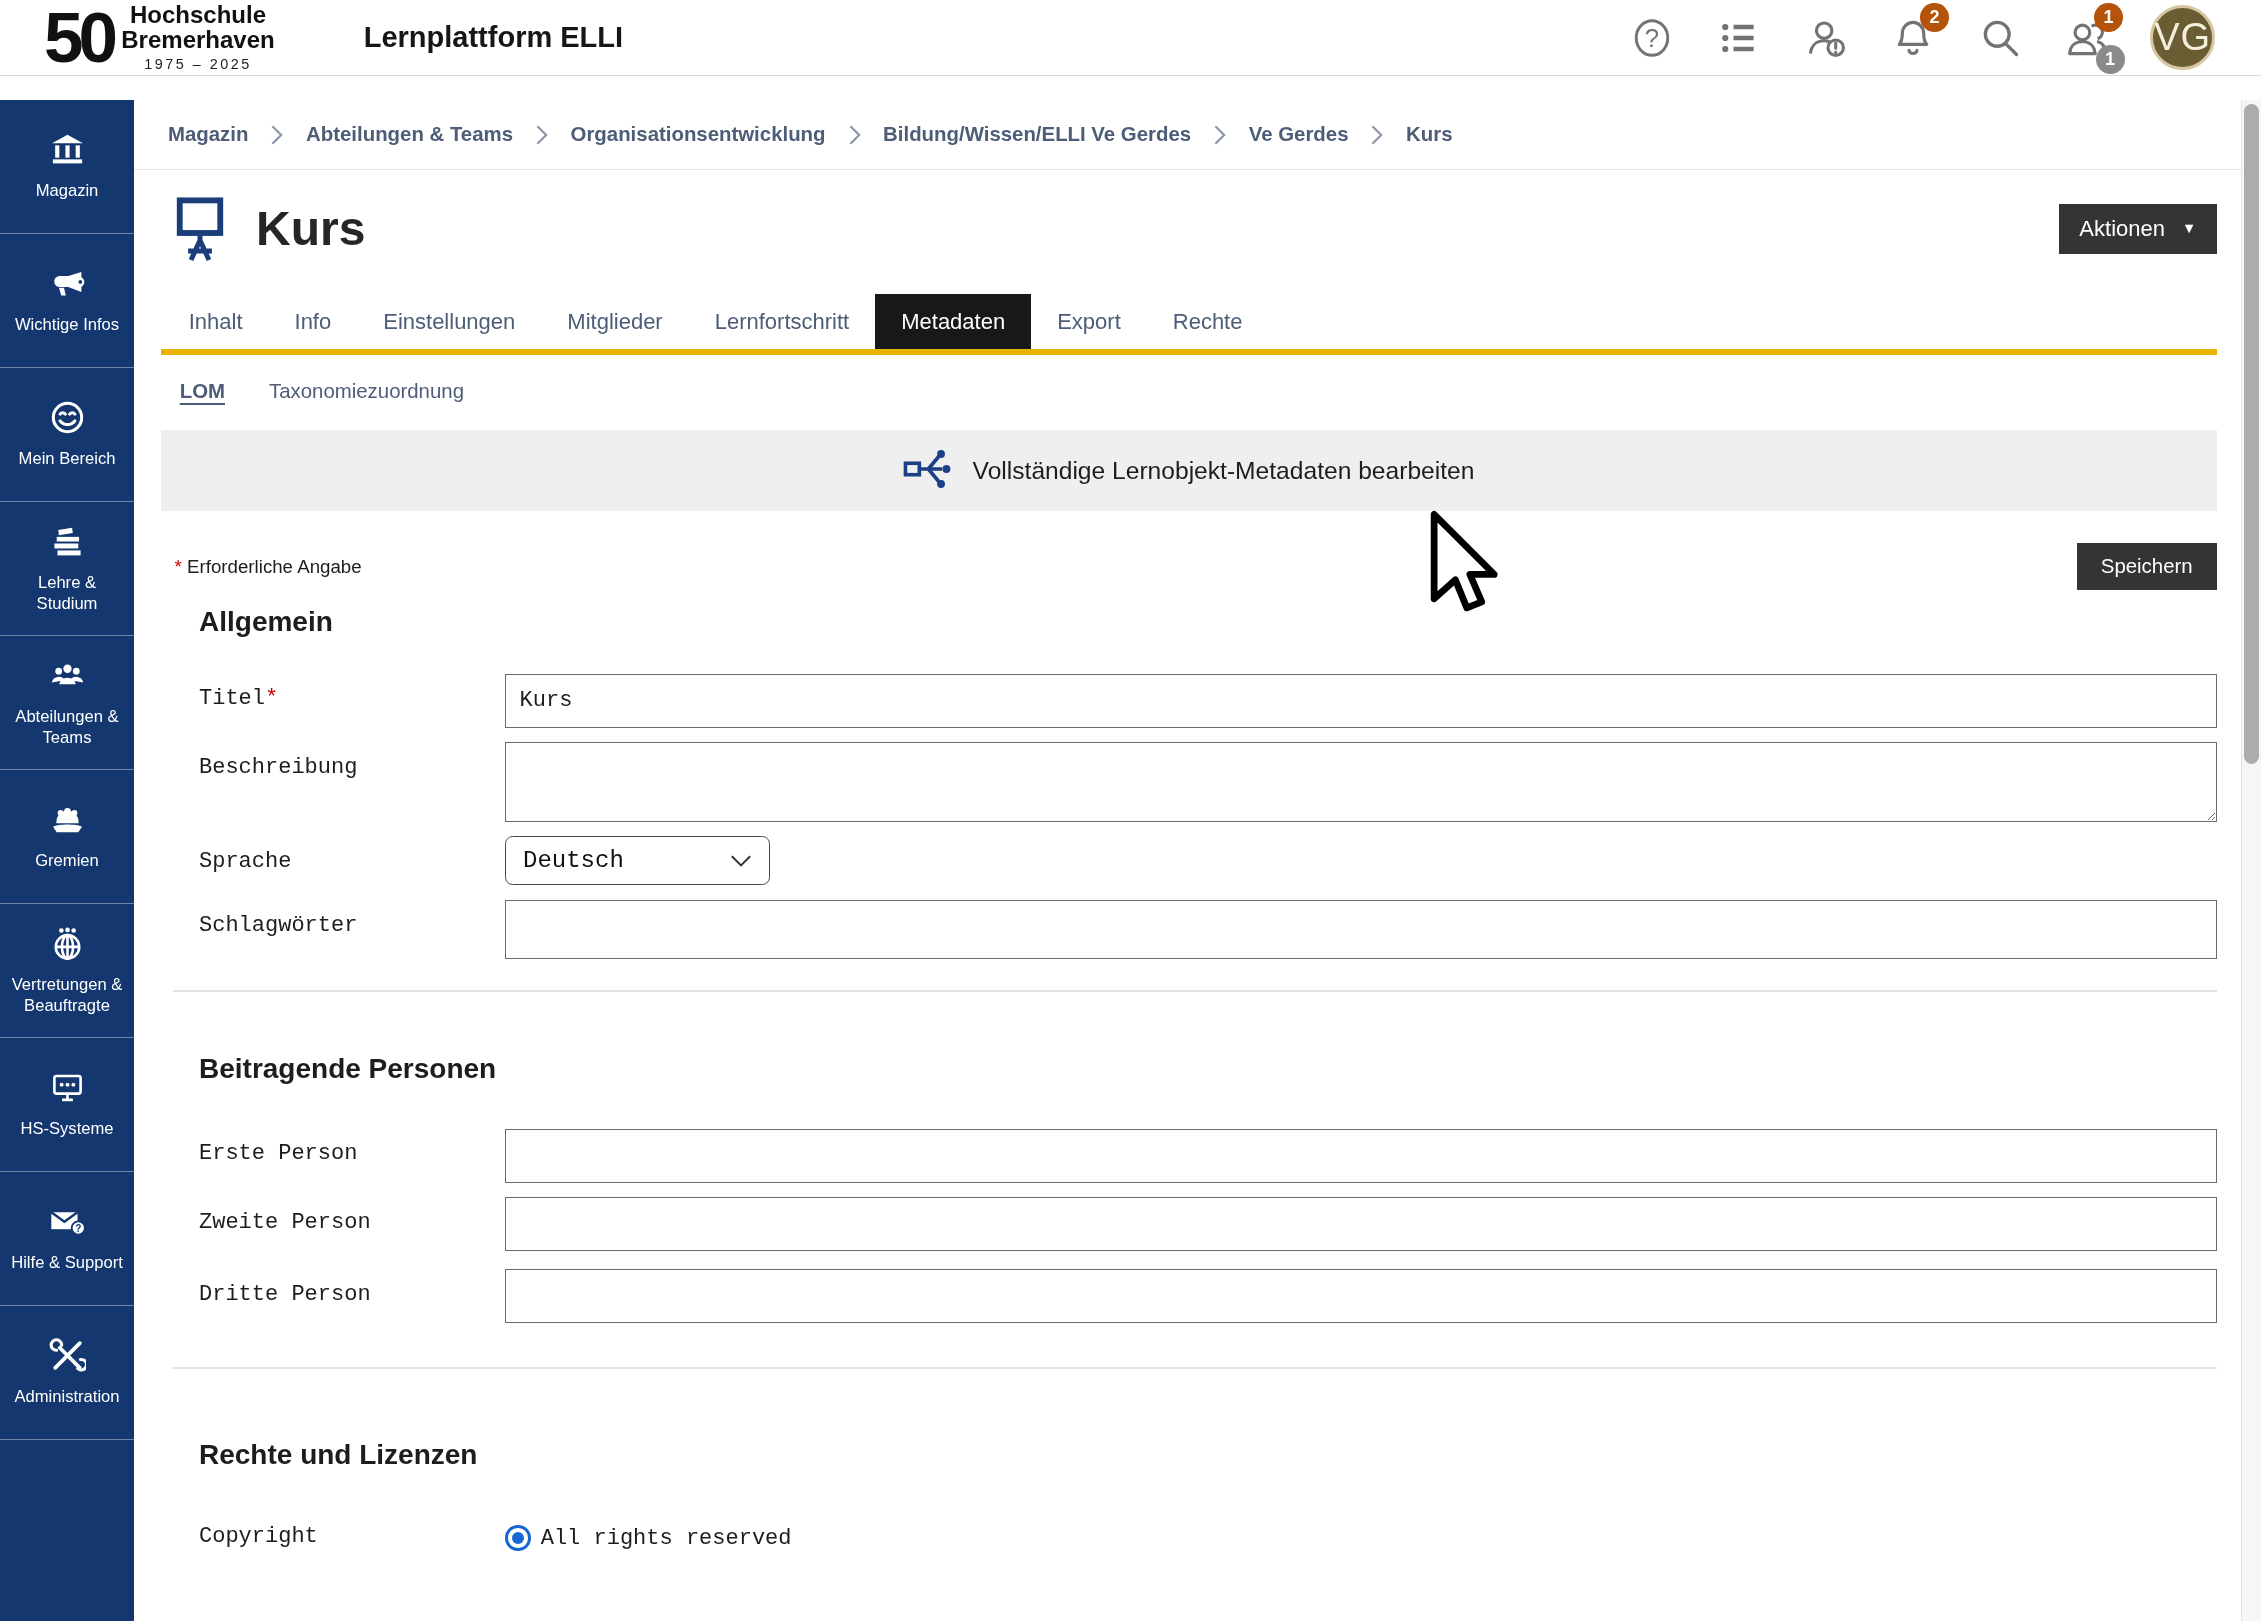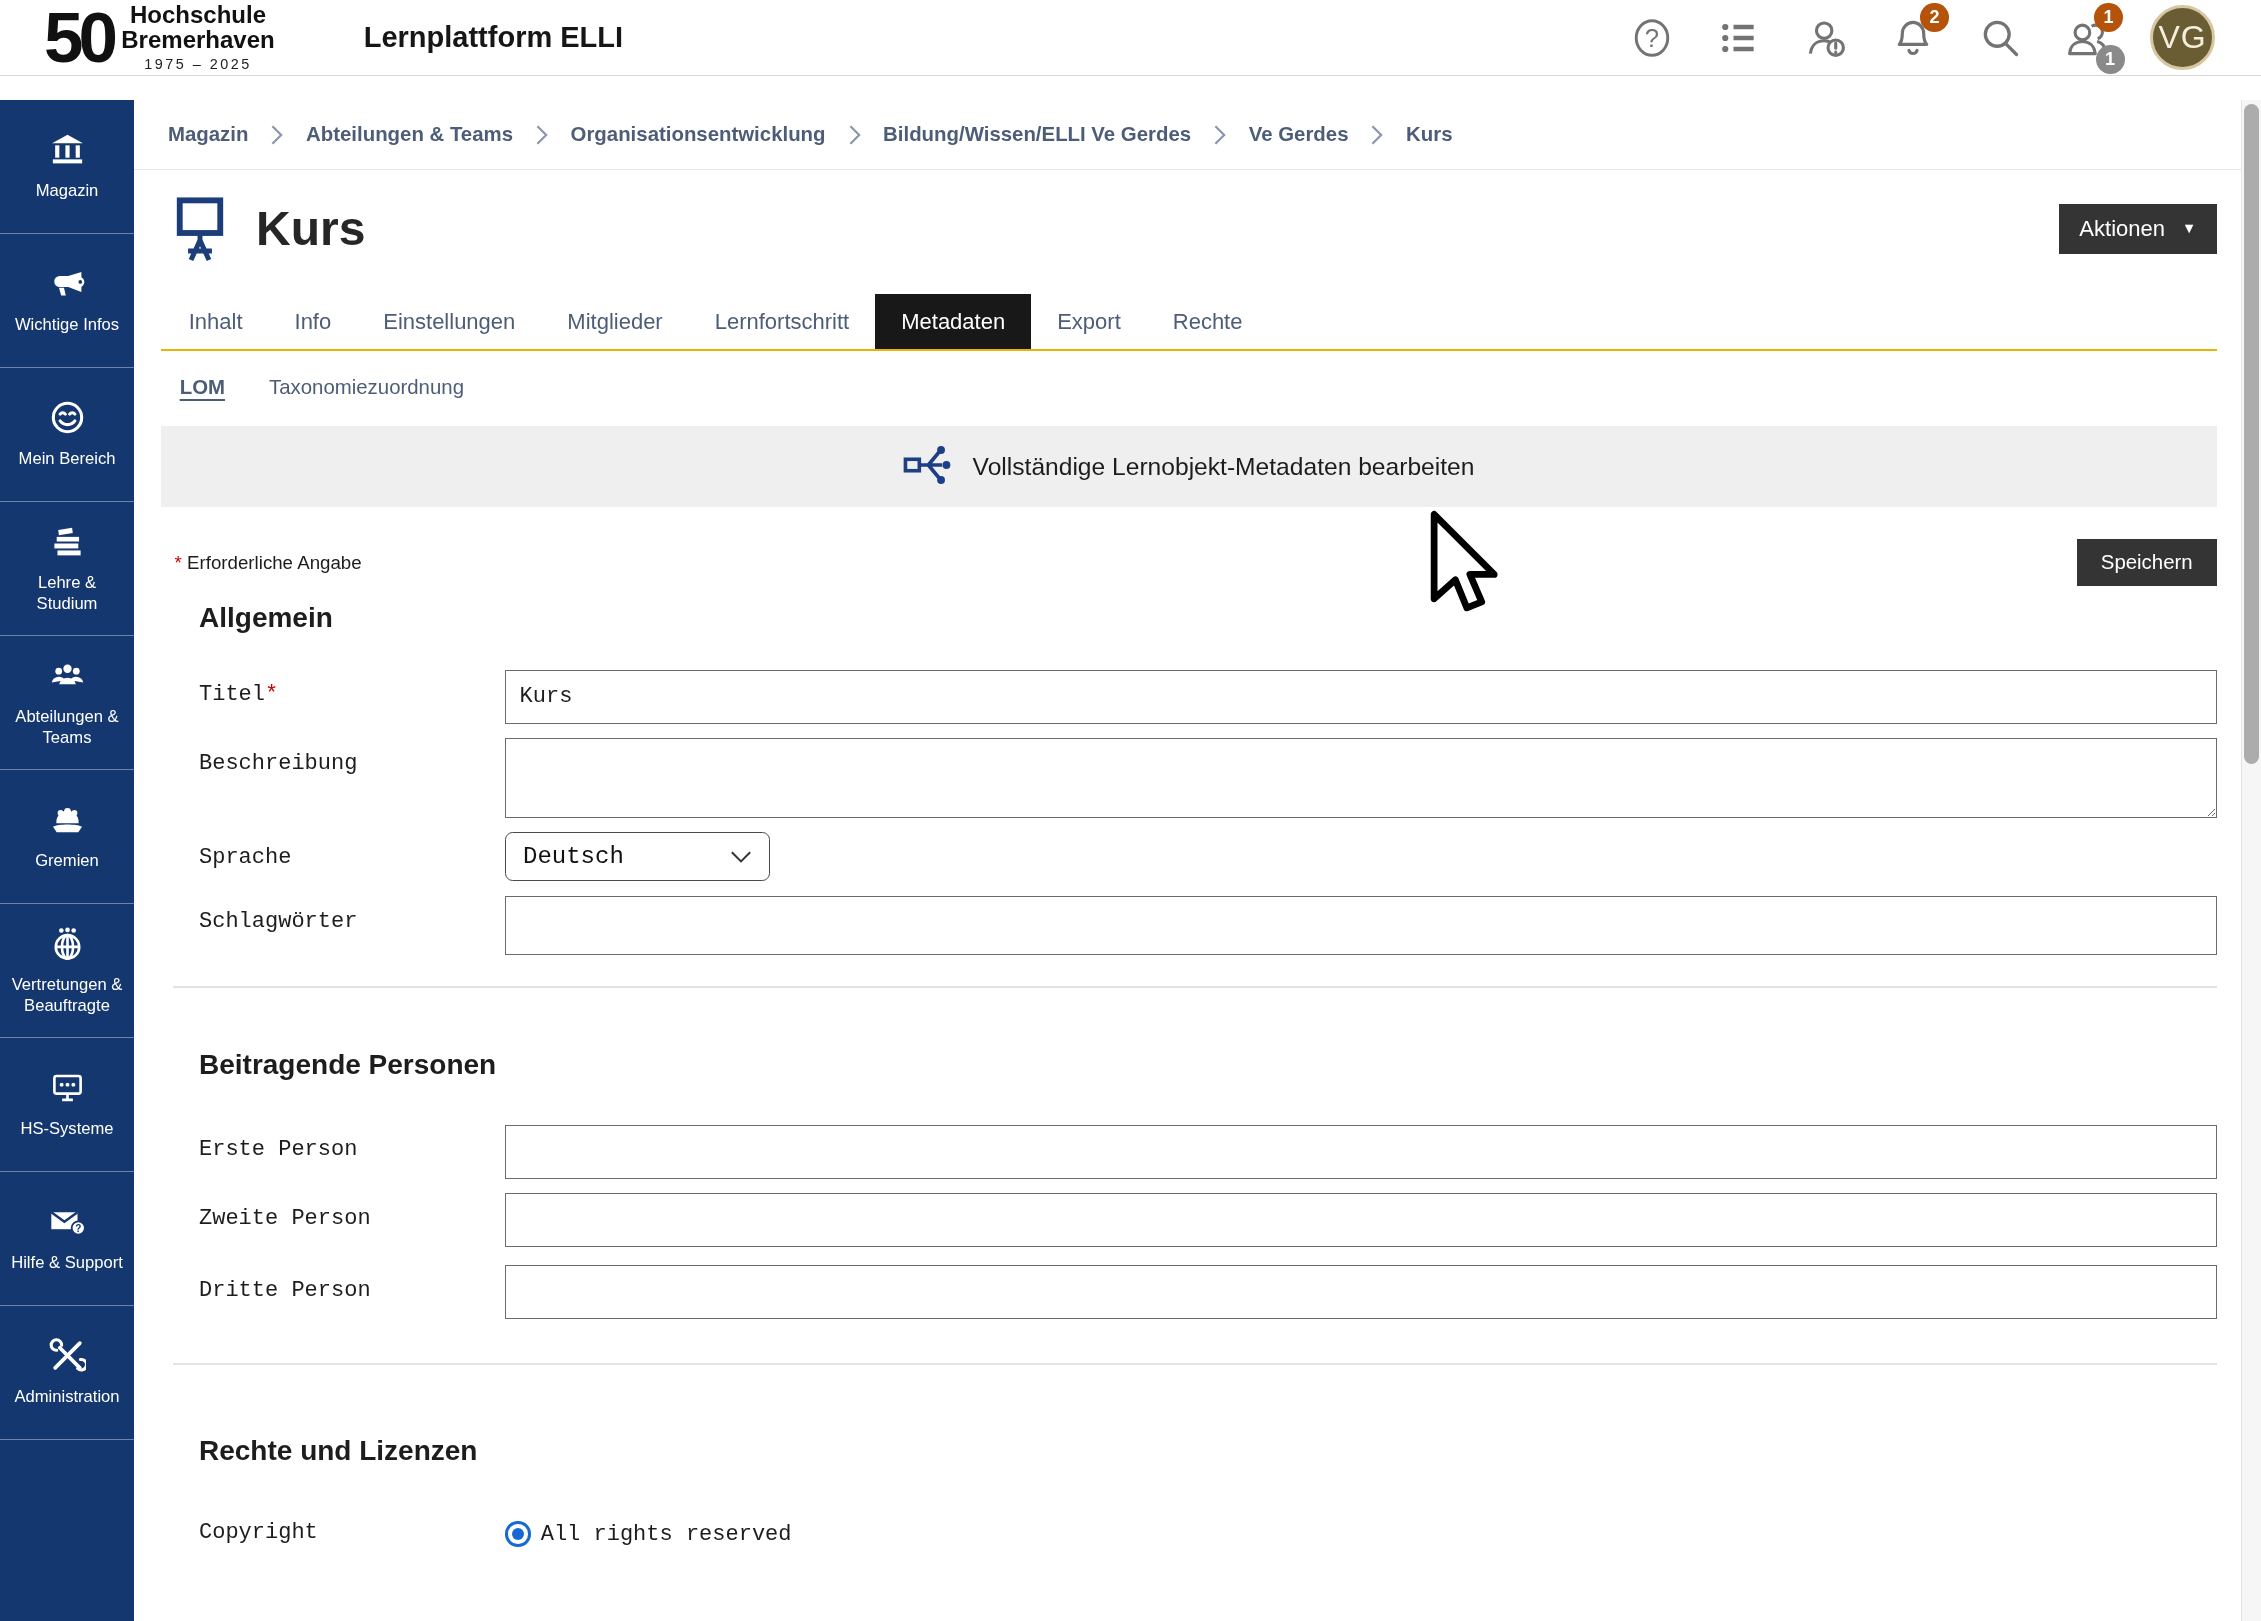--- a/index.html
+++ b/index.html
@@ -27,21 +27,21 @@
   .hicon svg { width:44px; height:44px; }
   .badge {
     position:absolute; min-width:29px; height:29px; border-radius:14.4px;
     color:#fff; font-size:18px; font-weight:700; display:flex; align-items:center; justify-content:center;
     padding:0 5.1px;
   }
   .badge-orange { background:#b45309; top:-10.2px; right:-12px; }
   .badge-gray  { background:#8a8a8a; bottom:-12px; right:-13.6px; }
   .avatar {
     width:65px; height:65px; border-radius:50%; background:#6a5c33; border:3.4px solid #d6c7a2;
-    color:#f4eedd; font-size:32px; display:flex; align-items:center; justify-content:center; cursor:pointer;
+    color:#f4eedd; font-size:38px; display:flex; align-items:center; justify-content:center; cursor:pointer;
     font-weight:400; letter-spacing:0.8px;
   }
 
   
   .sidebar {
     position:absolute; left:0; top:100px; width:134px; bottom:0;
     background:#15376f; z-index:10; display:flex; flex-direction:column;
   }
   .side-item {
     height:134px; border-bottom:0.8px solid rgba(255,255,255,.38);
@@ -69,21 +69,21 @@
   .course-icon svg { width:54px; height:73px; display:block; }
   .page-title { font-size:48px; font-weight:700; color:#262626; margin-left:29px; }
   .actions-btn {
     margin-left:auto; background:#343434; color:#fff; font-size:22px;
     padding:12px 20.4px; border:none; display:flex; align-items:center; gap:17px; cursor:pointer;
     font-family:inherit;
   }
   .actions-btn .caret { font-size:14.4px; line-height:1; }
 
   
-  .tabs { display:flex; align-items:flex-end; margin-top:29px; border-bottom:2px solid #eab308; padding-left:1.7px; }
+  .tabs { display:flex; align-items:flex-end; margin-top:29px; border-bottom:6px solid #eab308; padding-left:1.7px; }
   .tab {
     font-size:22px; color:#4d5d78; padding:15.3px 26px 13.6px 26px; cursor:pointer; white-space:nowrap;
   }
   .tab.active { background:#181818; color:#fff; }
 
   .subtabs { display:flex; gap:44px; margin-top:25.5px; padding-left:18.7px; font-size:20.4px; color:#4d5d78; }
   .subtab { cursor:pointer; }
   .subtab.active { text-decoration:underline; text-underline-offset:5.1px;font-weight:bold; }
 
   

